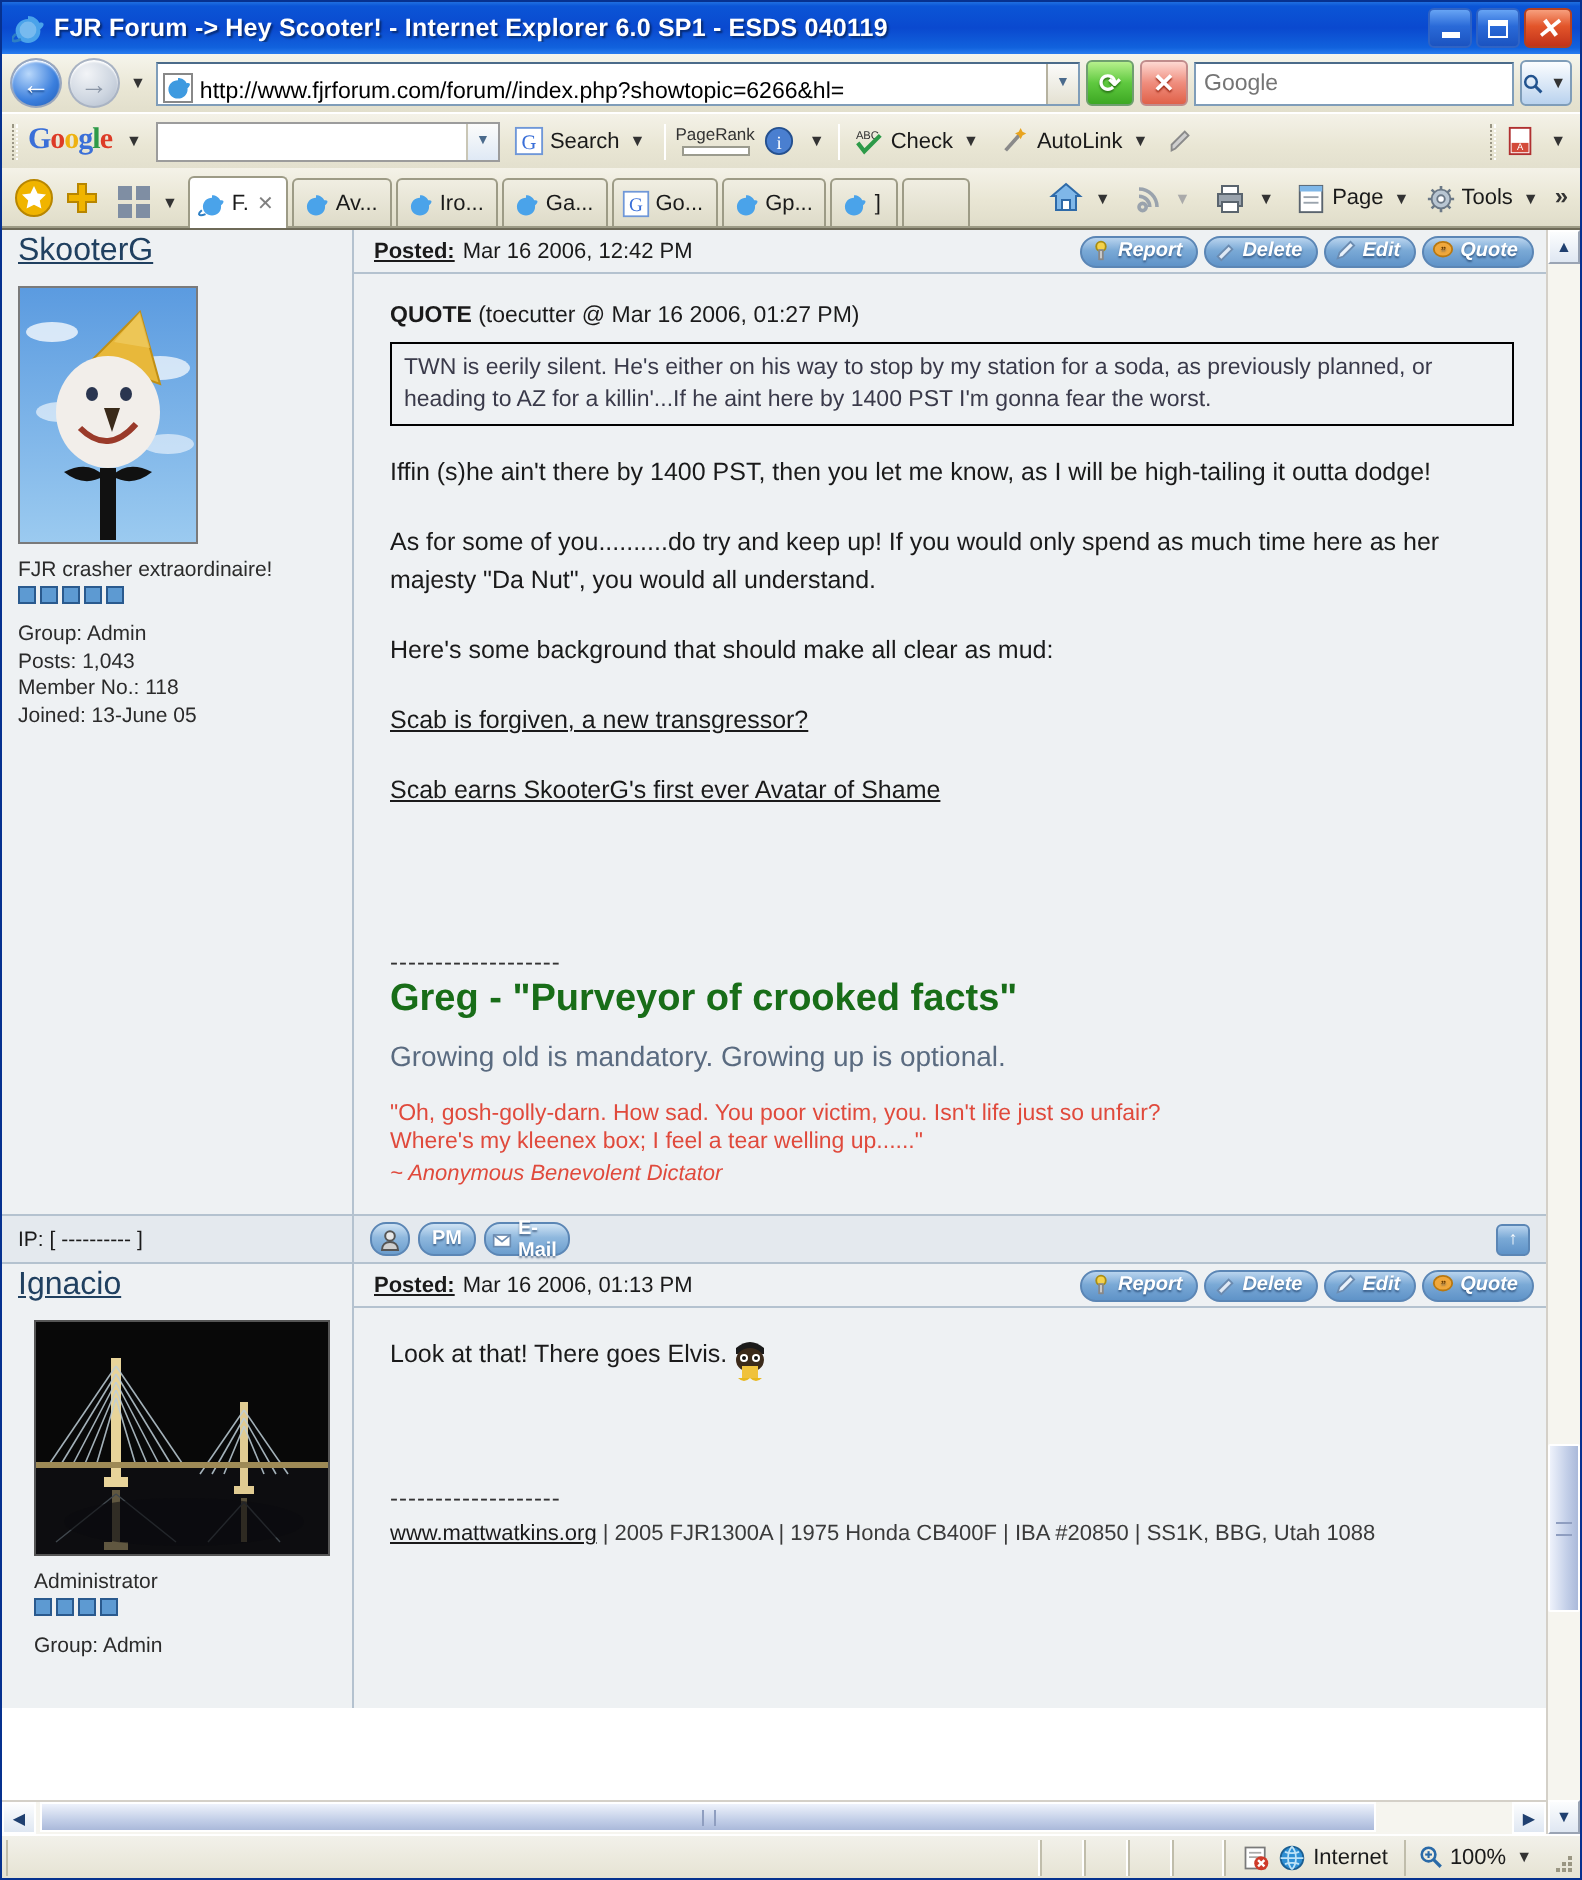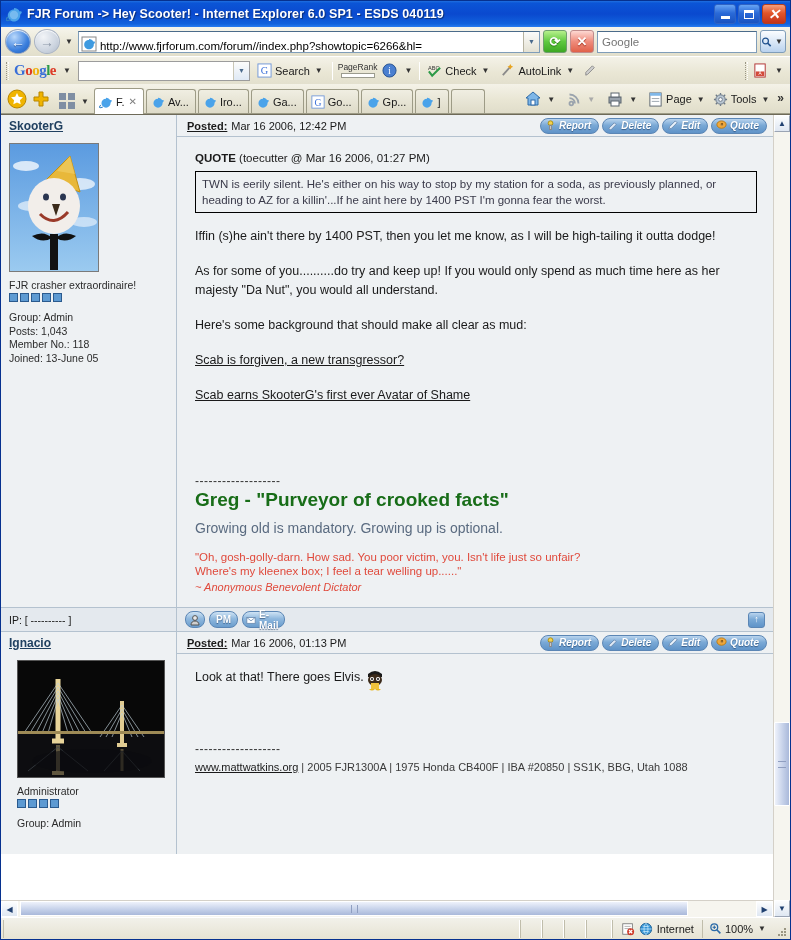--- a/index.html
+++ b/index.html
@@ -137,21 +137,21 @@
   
   .forum { background:#eef1f3; font-family:"Liberation Sans",sans-serif; color:#1a1a1a; }
   .post { display:flex; border-bottom:1px solid #b4c2cf; }
   .leftcol { width:176px; flex:0 0 176px; border-right:1px solid #b4c2cf; padding:6px 8px 8px;
      background:#eef1f3; }
   .rightcol { flex:1; min-width:0; background:#eef1f3; }
   .posthead { display:flex; align-items:center; height:22px; border-bottom:1px solid #b4c2cf;
      padding:0 6px; background:#eef1f3; }
   .nameblock { width:176px; flex:0 0 176px; border-right:1px solid #b4c2cf; height:22px;
      display:flex; align-items:center; padding:0 8px; background:#eef1f3;}
-  .uname { font-size:12px; font-weight:bold; color:#204060; text-decoration:underline; cursor:pointer;}
+  .uname { font-size:16px; font-weight:normal; color:#204060; text-decoration:underline; cursor:pointer;}
   .postedlbl { font-size:11px; font-weight:bold; text-decoration:underline; color:#1a1a1a;}
   .posteddate { font-size:11px; color:#1a1a1a; margin-left:4px;}
   .headbtns { margin-left:auto; display:flex; gap:3px; align-items:center;}
   .pbtn { height:16px; display:flex; align-items:center; gap:3px; padding:0 7px 0 4px;
      border-radius:8px; border:1px solid #5b86b5;
      background:linear-gradient(180deg,#b9d4ee,#7aa9d6 45%,#5f93c8);
      color:#fff; font-size:10px; font-weight:bold; cursor:pointer;
      text-shadow:0 1px 1px rgba(20,50,90,.6); white-space:nowrap;font-style:italic;}
   .pbtn .bi { width:11px; height:11px; flex:0 0 11px; }
 

